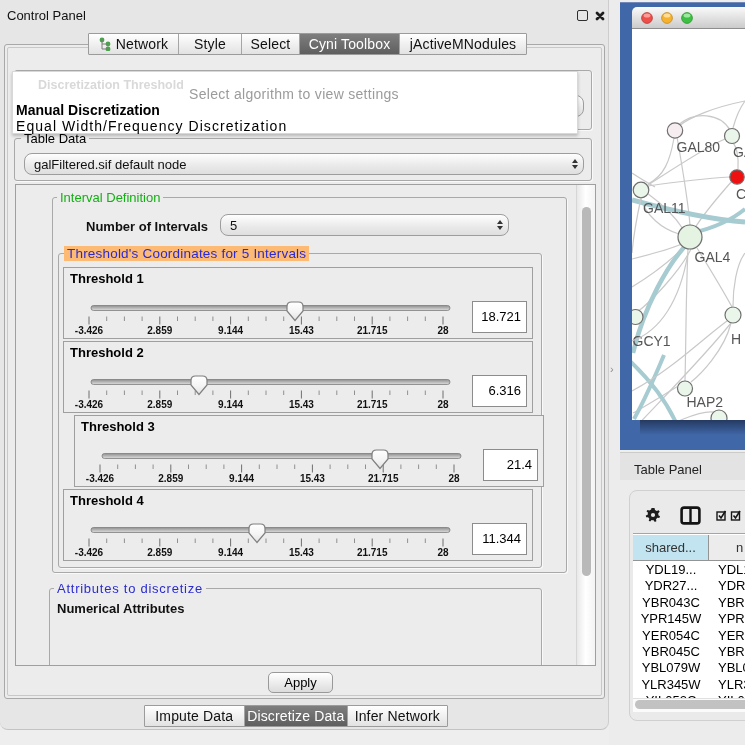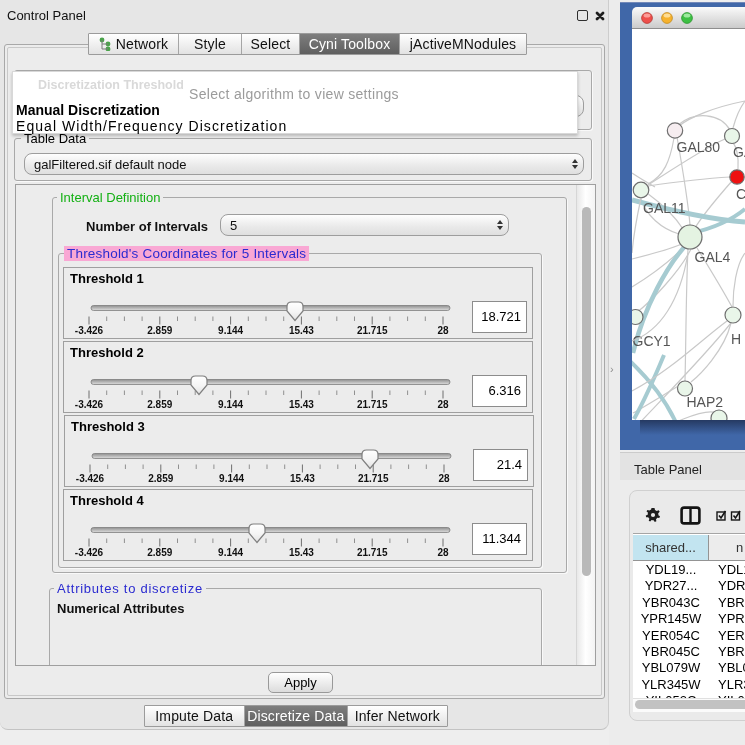--- a/index.html
+++ b/index.html
@@ -71,21 +71,21 @@
       <div class="ab f13 bold" style="left:70px;top:34px;">Number of Intervals</div>
       <div class="combo" style="left:204px;top:29px;width:289px;height:22px;">
         <div class="ctext">5</div>
         <div class="arrows" style="left:276px;top:5px;">
             <div class="arr-up"></div>
             <div class="arr-dn"></div>
           </div>
       </div>
 
       <div class="group" style="left:42px;top:68px;width:484px;height:315px;"></div>
-      <div class="gtitle" style="left:48px;top:61px;color:#2b2bd0;background:#f9a8d4;font-size:13.5px;letter-spacing:0.2px;">Threshold's Coordinates for 5 Intervals</div>
+      <div class="gtitle" style="left:48px;top:61px;color:#2b2bd0;background:#fdba74;font-size:13.5px;letter-spacing:0.2px;">Threshold's Coordinates for 5 Intervals</div>
 
       <div class="tpanel" style="left:47px;top:82px;">
           <div class="tt">Threshold 1</div>
         <svg class="ab" style="left:0;top:0;" width="468" height="70">
             <defs>
               <linearGradient id="tg1" x1="0" y1="0" x2="0" y2="1">
                 <stop offset="0" stop-color="#8f8f8f"></stop>
                 <stop offset="1" stop-color="#dedede"></stop>
               </linearGradient>
               <linearGradient id="th1" x1="0" y1="0" x2="0" y2="1">
@@ -127,21 +127,21 @@
             <text x="25.0" y="66" font-size="10" font-weight="bold" fill="#111" text-anchor="middle" font-family="Liberation Sans, sans-serif">-3.426</text>
             <text x="95.8" y="66" font-size="10" font-weight="bold" fill="#111" text-anchor="middle" font-family="Liberation Sans, sans-serif">2.859</text>
             <text x="166.6" y="66" font-size="10" font-weight="bold" fill="#111" text-anchor="middle" font-family="Liberation Sans, sans-serif">9.144</text>
             <text x="237.4" y="66" font-size="10" font-weight="bold" fill="#111" text-anchor="middle" font-family="Liberation Sans, sans-serif">15.43</text>
             <text x="308.2" y="66" font-size="10" font-weight="bold" fill="#111" text-anchor="middle" font-family="Liberation Sans, sans-serif">21.715</text>
             <text x="379.0" y="66" font-size="10" font-weight="bold" fill="#111" text-anchor="middle" font-family="Liberation Sans, sans-serif">28</text>
             <path d="M127,43 L127,38.5 Q127,34 131.5,34 L138.5,34 Q143,34 143,38.5 L143,43 L135,52.5 Z" fill="url(#th2)" stroke="#7f7f7f" stroke-width="1.2"></path>
           </svg>
         <div class="vbox">6.316</div>
       </div>
-      <div class="tpanel" style="left:48px;top:230px;">
+      <div class="tpanel" style="left:58px;top:230px;">
           <div class="tt">Threshold 3</div>
         <svg class="ab" style="left:0;top:0;" width="468" height="70">
             <defs>
               <linearGradient id="tg3" x1="0" y1="0" x2="0" y2="1">
                 <stop offset="0" stop-color="#8f8f8f"></stop>
                 <stop offset="1" stop-color="#dedede"></stop>
               </linearGradient>
               <linearGradient id="th3" x1="0" y1="0" x2="0" y2="1">
                 <stop offset="0" stop-color="#ffffff"></stop>
                 <stop offset="0.55" stop-color="#f4f4f4"></stop>

